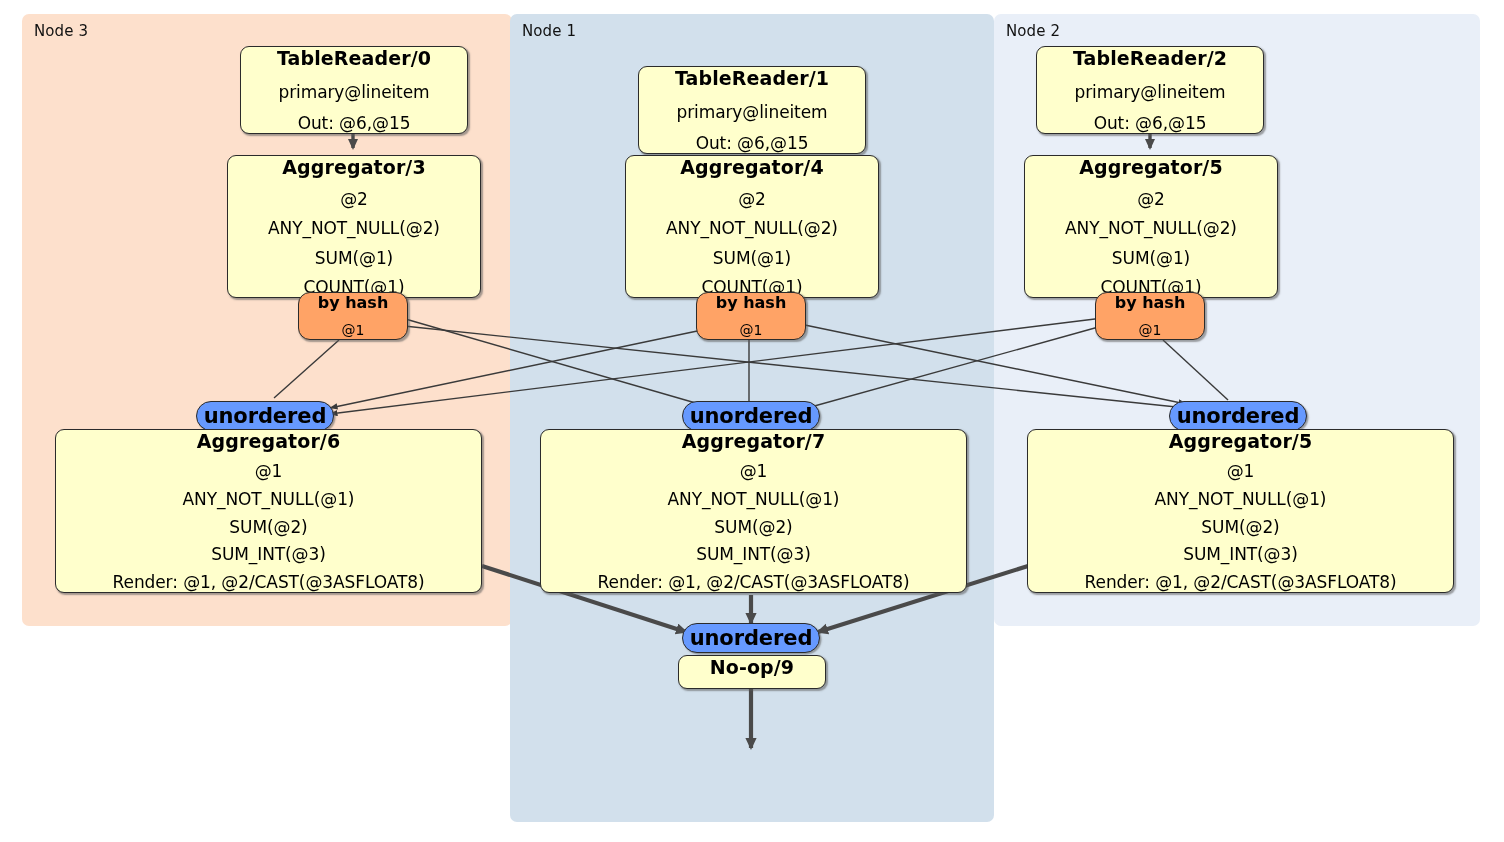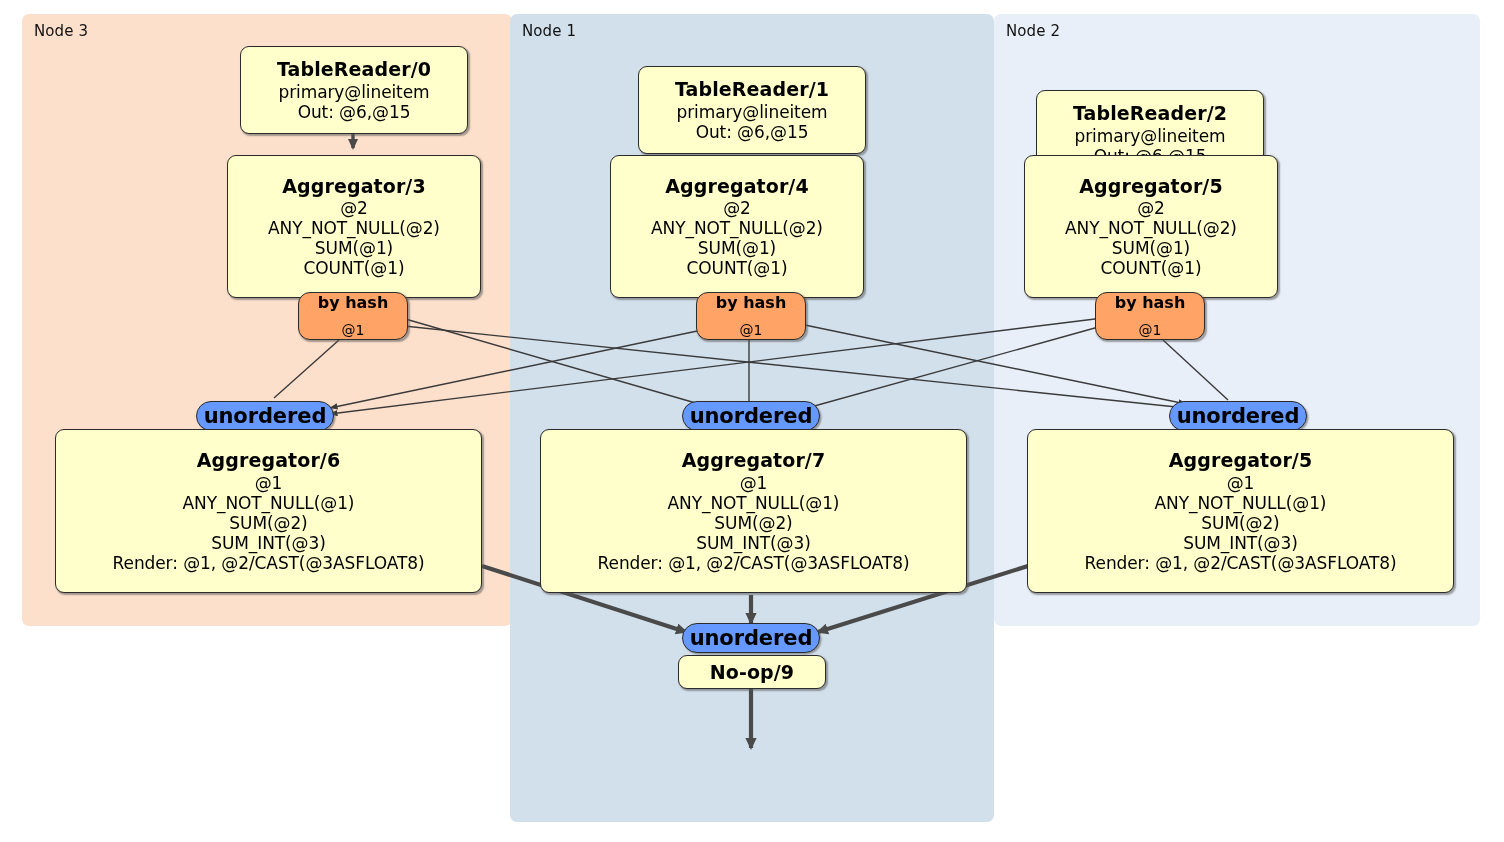--- a/index.html
+++ b/index.html
@@ -31,21 +31,21 @@
   .gbox{
     position:absolute;
     box-sizing:border-box;
     background:#ffffcc;
     border:1.6px solid #2b2b2b;
     border-radius:9px;
     box-shadow:1.5px 1.5px 1.5px rgba(90,90,90,.55);
     display:flex;
     flex-direction:column;
     align-items:center;
-    justify-content:center;
+    justify-content:space-between;
     text-align:center;
     color:#000;
     line-height:1.18;
   }
   .gbox .ttl{
     font-weight:bold;
     font-size:19px;
     letter-spacing:.1px;
     margin-bottom:1px;
   }
@@ -168,21 +168,21 @@
     <div class="ln">SUM_INT(@3)</div>
     <div class="ln">Render: @1, @2/CAST(@3ASFLOAT8)</div>
   </div>
 
   <div class="gbox" style="left:638px;top:46px;width:228px;height:88px;margin-top:20px;">
     <div class="ttl">TableReader/1</div>
     <div class="ln">primary@lineitem</div>
     <div class="ln">Out: @6,@15</div>
   </div>
 
-  <div class="gbox" style="left:610px;top:155px;width:254px;height:143px;">
+  <div class="gbox" style="left:625px;top:155px;width:254px;height:143px;">
     <div class="ttl">Aggregator/4</div>
     <div class="ln">@2</div>
     <div class="ln">ANY_NOT_NULL(@2)</div>
     <div class="ln">SUM(@1)</div>
     <div class="ln">COUNT(@1)</div>
   </div>
 
   <div class="pill hash" style="left:696px;top:292px;width:110px;height:48px;">
     <div class="ttl">by hash</div>
     <div class="ln">@1</div>
@@ -203,21 +203,21 @@
 
   <div class="pill unordered" style="left:682px;top:623px;width:138px;height:30px;">
     <div class="ttl">unordered</div>
   </div>
 
   <div class="gbox single" style="left:678px;top:655px;width:148px;height:34px;">
     <div class="ttl">No-op/9</div>
   </div>
 
 
-  <div class="gbox" style="left:1036px;top:46px;width:228px;height:88px;margin-top:44px;">
+  <div class="gbox" style="left:1036px;top:46px;width:228px;height:88px;">
     <div class="ttl">TableReader/2</div>
     <div class="ln">primary@lineitem</div>
     <div class="ln">Out: @6,@15</div>
   </div>
 
   <div class="gbox" style="left:1024px;top:155px;width:254px;height:143px;">
     <div class="ttl">Aggregator/5</div>
     <div class="ln">@2</div>
     <div class="ln">ANY_NOT_NULL(@2)</div>
     <div class="ln">SUM(@1)</div>

